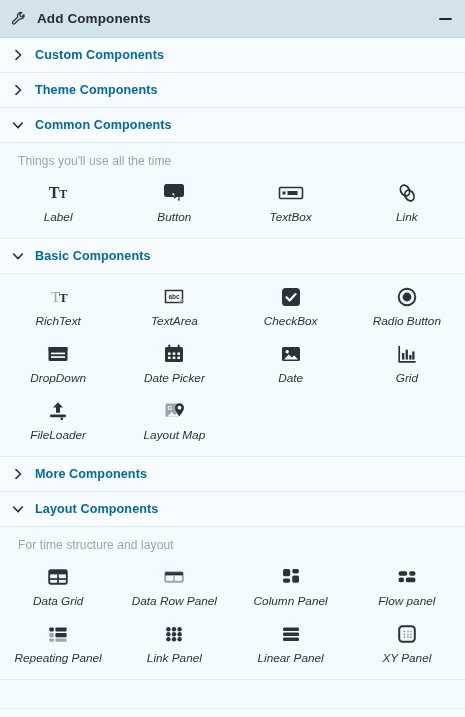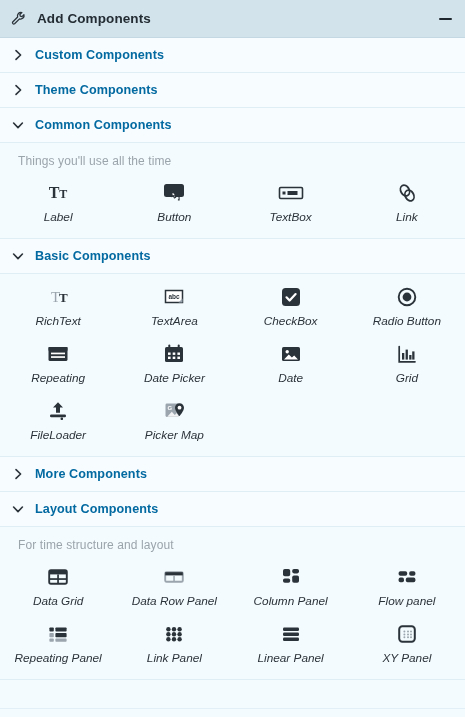--- a/index.html
+++ b/index.html
@@ -212,21 +212,21 @@
           </div>
           <div class="cell">
             <span class="glyph">
               <svg viewBox="0 0 24 20" width="24" height="20">
                 <rect x="2.5" y="3" width="19" height="14" rx="1.6" fill="#2b333a"></rect>
                 <rect x="2.5" y="3" width="19" height="3.6" fill="#2b333a"></rect>
                 <rect x="5" y="8.6" width="14" height="1.7" fill="#fff"></rect>
                 <rect x="5" y="12.2" width="14" height="1.7" fill="#fff"></rect>
               </svg>
             </span>
-            <span class="cap">Repeating</span>
+            <span class="cap">DropDown</span>
           </div>
           <div class="cell">
             <span class="glyph">
               <svg viewBox="0 0 24 22" width="24" height="22">
                 <rect x="3" y="4" width="18" height="15" rx="1.6" fill="#2b333a"></rect>
                 <rect x="6.3" y="1.6" width="2" height="4" rx="1" fill="#2b333a"></rect>
                 <rect x="15.7" y="1.6" width="2" height="4" rx="1" fill="#2b333a"></rect>
                 <g fill="#fff">
                   <rect x="6" y="9.5" width="2.6" height="2.4"></rect>
                   <rect x="10.7" y="9.5" width="2.6" height="2.4"></rect>
@@ -276,21 +276,21 @@
           <div class="cell">
             <span class="glyph">
               <svg viewBox="0 0 24 22" width="24" height="22">
                 <rect x="3.5" y="3.5" width="13.5" height="13.5" rx="1.4" fill="#9aa5ad"></rect>
                 <text x="5.4" y="9.6" font-family="'Liberation Sans',sans-serif" font-size="6" font-weight="700" fill="#fff">G</text>
                 <path d="M5.2 16.8l4.6-5 3 3.2 2-1.9 2.2 3.7z" fill="#fff" opacity=".85"></path>
                 <path d="M17.5 3.2c2.5 0 4.5 2 4.5 4.5 0 3.3-4.5 8.4-4.5 8.4S13 11 13 7.7c0-2.5 2-4.5 4.5-4.5z" fill="#2b333a"></path>
                 <circle cx="17.5" cy="7.7" r="1.9" fill="#fff"></circle>
               </svg>
             </span>
-            <span class="cap">Picker Map</span>
+            <span class="cap">Layout Map</span>
           </div>
         </div>
       </div>
       <div class="section-head">
         <span class="chev">
           <svg viewBox="0 0 14 14" width="14" height="14" fill="none" stroke="#2b333a" stroke-width="1.6" stroke-linecap="round" stroke-linejoin="round">
             <path d="M5 2.6L9.6 7 5 11.4"></path>
           </svg>
         </span>
         <span class="lbl">More Components</span>

